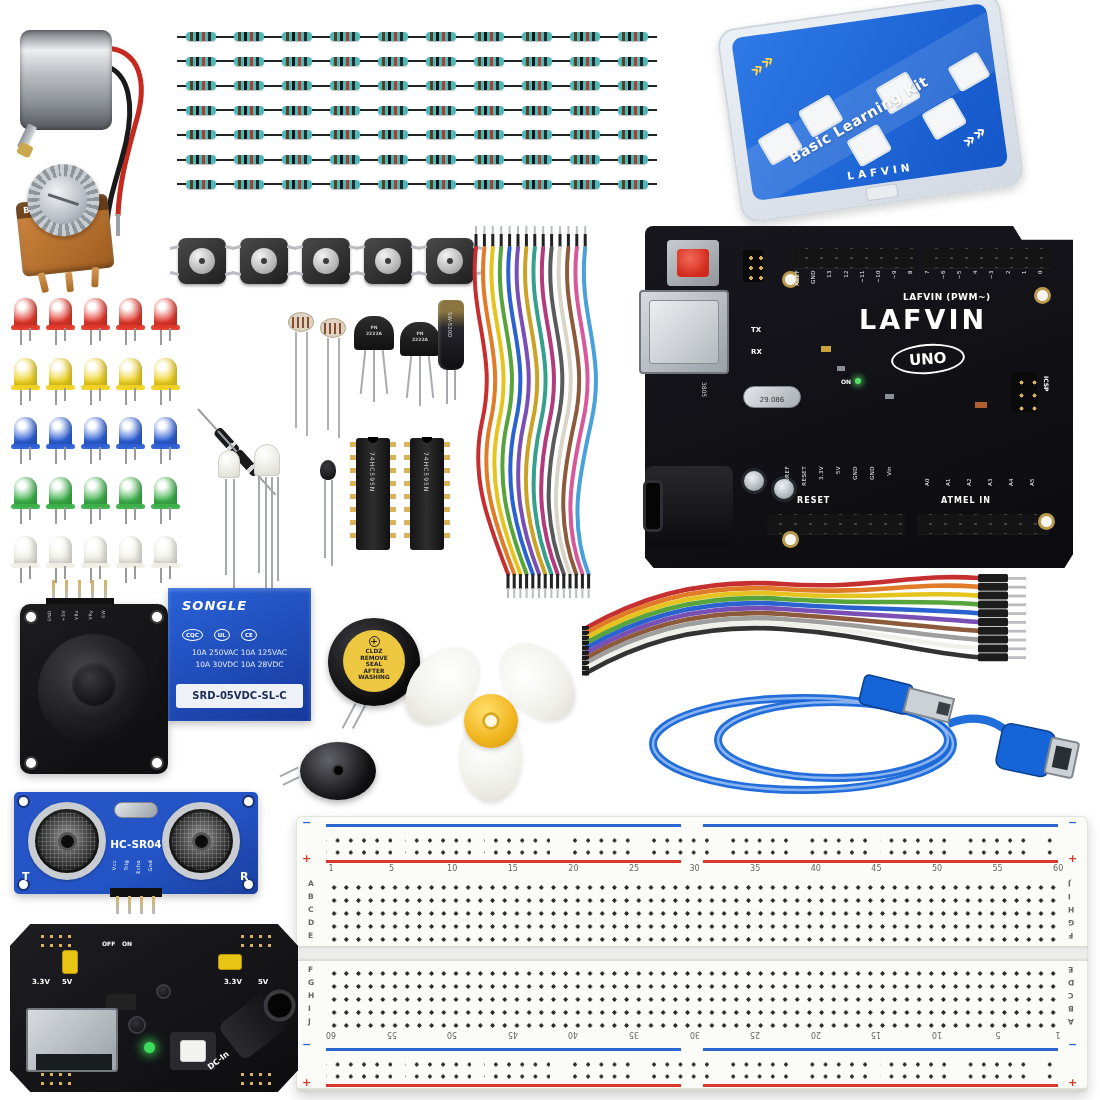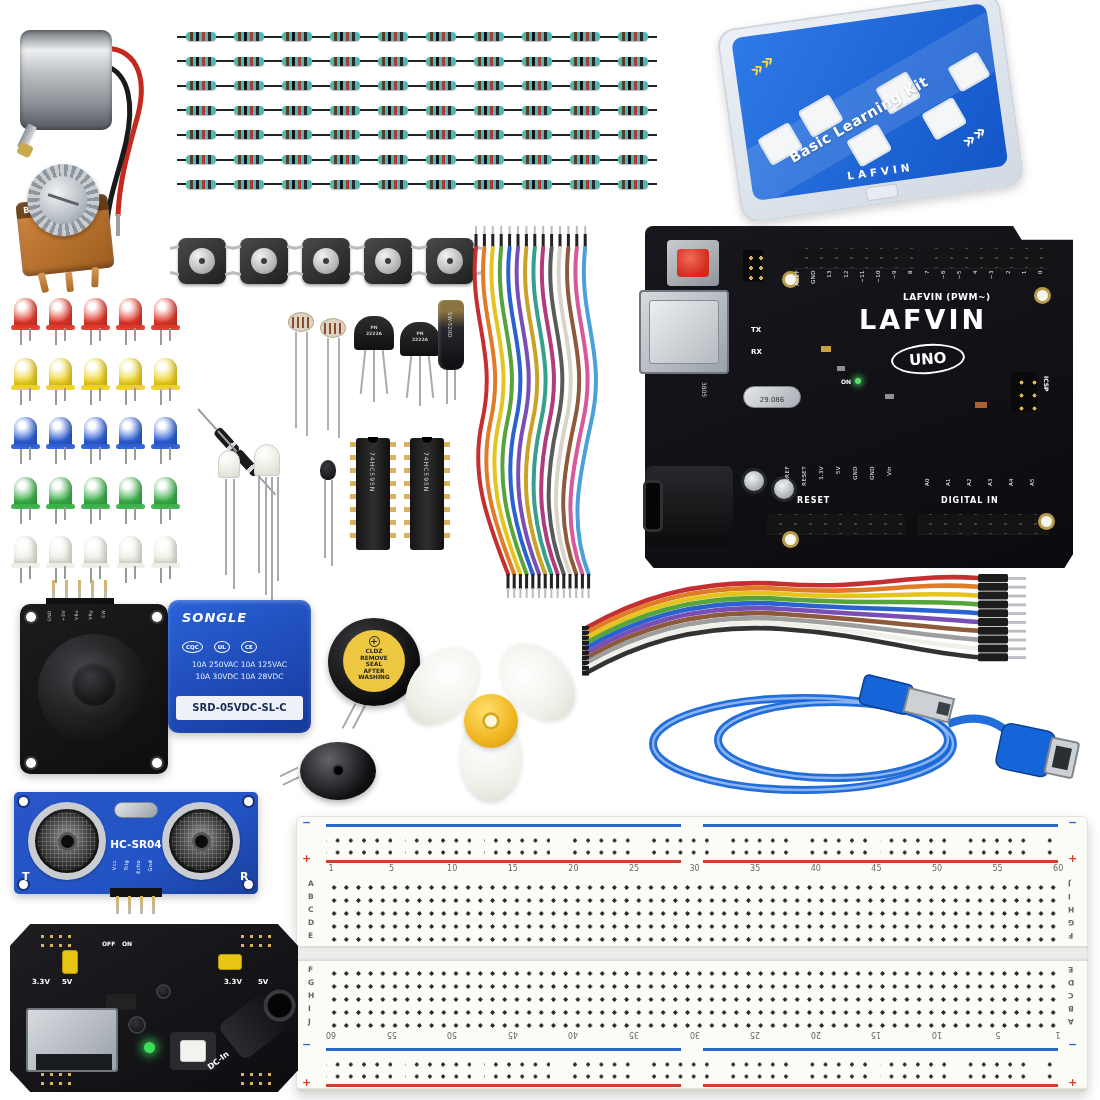--- a/index.html
+++ b/index.html
@@ -487,21 +487,21 @@
     <div class="abs" style="left:366px;top:146px;width:26px;height:40px;background:#0a0a0a;border-radius:2px;background-image:radial-gradient(#d8b35a 1.8px,transparent 2.2px);background-size:13px 13px;background-position:4px 4px"></div>
     <div class="txt" style="left:398px;top:150px;writing-mode:vertical-rl;font-size:6px;font-weight:bold;color:#fff">ICSP</div>
     <div class="ecap" style="left:96px;top:242px;width:26px;height:26px"></div>
     <div class="ecap" style="left:126px;top:250px;width:26px;height:26px"></div>
     <div class="abs" style="left:0;top:240px;width:88px;height:80px;background:linear-gradient(180deg,#28282c,#0c0c0e);border-radius:8px">
       <div class="abs" style="left:-2px;top:14px;width:20px;height:52px;background:#050505;border:3px solid #2e2e33;border-radius:6px"></div>
     </div>
     <div class="hdr" style="left:122px;top:288px;width:138px;height:20px"></div>
     <div class="hdr" style="left:272px;top:288px;width:132px;height:20px"></div>
     <div class="txt" style="left:152px;top:270px;font-size:8px;font-weight:bold;color:#fff;letter-spacing:1px">RESET</div>
-    <div class="txt" style="left:296px;top:270px;font-size:8px;font-weight:bold;color:#fff;letter-spacing:1px">DIGITAL IN</div>
+    <div class="txt" style="left:296px;top:270px;font-size:8px;font-weight:bold;color:#fff;letter-spacing:1px">ATMEL IN</div>
     <div class="mhole" style="left:140px;top:48px"></div>
     <div class="mhole" style="left:392px;top:64px"></div>
     <div class="mhole" style="left:140px;top:308px"></div>
     <div class="mhole" style="left:396px;top:290px"></div>
     <div class="abs" style="left:176px;top:120px;width:10px;height:6px;background:#c9a23a"></div>
     <div class="abs" style="left:192px;top:140px;width:8px;height:5px;background:#8a8f94"></div>
     <div class="abs" style="left:330px;top:176px;width:12px;height:6px;background:#b06030"></div>
     <div class="abs" style="left:240px;top:168px;width:9px;height:5px;background:#8a8f94"></div>
   <div class="vlab" style="left: 150px; top: 44px;">AREF</div>
       <div class="vlab" style="left: 166.2px; top: 44px;">GND</div>
@@ -549,21 +549,21 @@
     <div class="abs" style="left:18px;top:54px;width:112px;height:112px;border-radius:50%;background:radial-gradient(circle at 35% 30%,#3e3e42,#121214 72%)"></div>
     <div class="abs" style="left:38px;top:70px;width:72px;height:72px;border-radius:50%;background:radial-gradient(circle at 38% 32%,#4c4c50,#1a1a1c 75%)"></div>
     <div class="abs" style="left:52px;top:82px;width:44px;height:44px;border-radius:50%;background:radial-gradient(circle at 40% 34%,#3a3a3e,#0f0f11 80%);box-shadow:inset 0 2px 4px rgba(255,255,255,.12)"></div>
   <div class="vlab" style="left: 28px; top: 30px; color: rgb(204, 204, 204); font-size: 4.5px;">GND</div>
       <div class="vlab" style="left: 41.5px; top: 30px; color: rgb(204, 204, 204); font-size: 4.5px;">+5V</div>
       <div class="vlab" style="left: 55px; top: 30px; color: rgb(204, 204, 204); font-size: 4.5px;">VRx</div>
       <div class="vlab" style="left: 68.5px; top: 30px; color: rgb(204, 204, 204); font-size: 4.5px;">VRy</div>
       <div class="vlab" style="left: 82px; top: 30px; color: rgb(204, 204, 204); font-size: 4.5px;">SW</div>
     </div>
 
-  <div id="relay" class="abs" style="left:168px;top:600px;width:143px;height:133px;background:linear-gradient(155deg,var(--relay-blue,#2a62d8),var(--relay-blue-dark,#16399c));border-radius:10px;box-shadow:0 3px 8px rgba(0,0,0,.25),inset 0 2px 4px rgba(255,255,255,.25)">
+  <div id="relay" class="abs" style="left:168px;top:588px;width:143px;height:133px;background:linear-gradient(155deg,var(--relay-blue,#2a62d8),var(--relay-blue-dark,#16399c));border-radius:0;box-shadow:0 3px 8px rgba(0,0,0,.25),inset 0 2px 4px rgba(255,255,255,.25)">
     <div class="txt" style="left:14px;top:10px;font-size:13px;font-weight:bold;font-style:italic;color:#fff;letter-spacing:1px">SONGLE</div>
     <div class="abs" style="left:14px;top:34px">
       <span class="mark">CQC</span>
       <span class="mark">UL</span>
       <span class="mark">CE</span>
     </div>
     <div class="txt" style="left:0;top:60px;width:143px;text-align:center;font-size:7.5px;color:#e8eefc">10A 250VAC  10A 125VAC</div>
     <div class="txt" style="left:0;top:72px;width:143px;text-align:center;font-size:7.5px;color:#e8eefc">10A 30VDC   10A 28VDC</div>
     <div class="abs" style="left:8px;top:96px;width:127px;height:24px;background:#eef2f8;border-radius:3px;text-align:center">
       <span style="font-size:10px;font-weight:bold;color:#1a2b55;line-height:24px">SRD-05VDC-SL-C</span>

